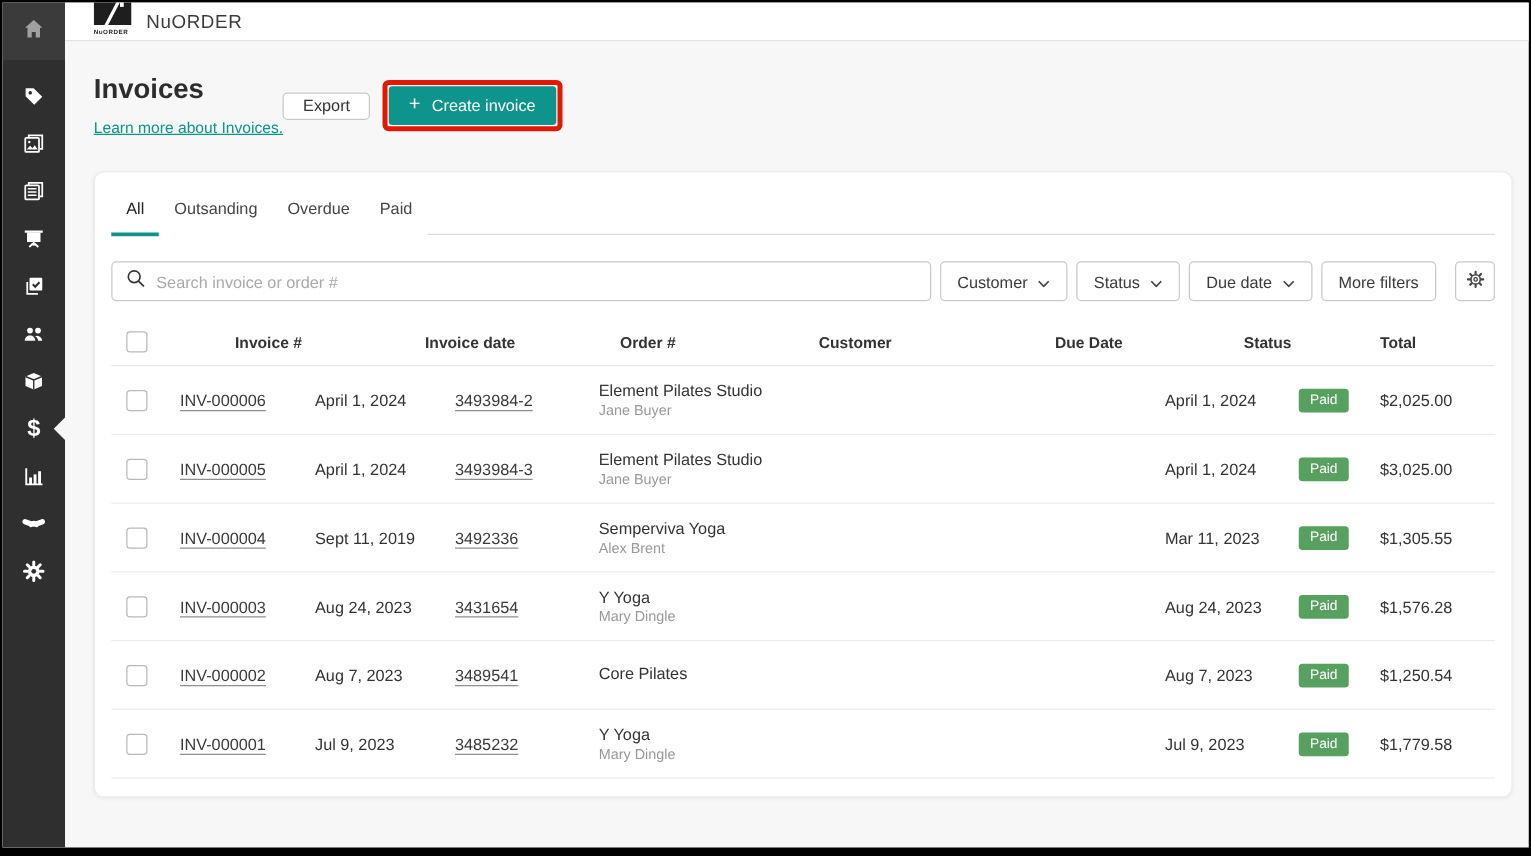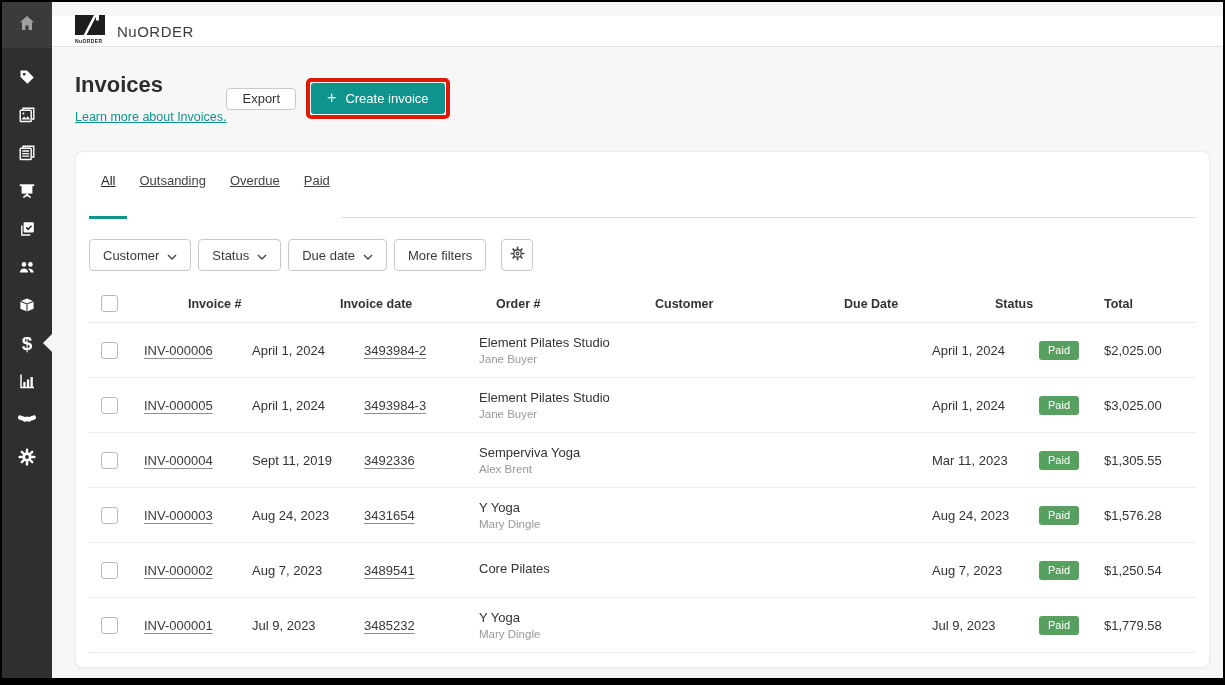--- a/index.html
+++ b/index.html
@@ -14,21 +14,21 @@
   .side-nav { display: flex; flex-direction: column; padding-top: 10px; }
   .side-item { height: 38px; display: flex; align-items: center; justify-content: center; cursor: pointer; position: relative; }
   .side-item svg { width: 20px; height: 20px; display: block; }
   .dollar-glyph { color: #fff; font-size: 19px; font-weight: bold; line-height: 1; }
   .active-arrow { position: absolute; right: 0; top: 50%; transform: translateY(-50%);
     width: 0; height: 0; border-top: 9px solid transparent; border-bottom: 9px solid transparent;
     border-right: 9px solid #f7f7f7; }
 
   
   .main { flex: 1; display: flex; flex-direction: column; min-width: 0; }
-  .topbar { height: 31px; background: #fff; border-bottom: 1px solid #e3e3e3; display: flex; align-items: center; padding-left: 23px; flex-shrink: 0; margin-top: 14px; }
+  .topbar { height: 31px; background: #fff; border-bottom: 1px solid #e3e3e3; display: flex; align-items: center; padding-left: 23px; flex-shrink: 0; }
   .logo { display: flex; align-items: center; gap: 10px; cursor: pointer; }
   .wordmark { font-size: 15px; color: #3c3c3c; letter-spacing: 0.5px; }
 
   .content { flex: 1; padding: 0 13px 0 23px; overflow: hidden; }
 
   .page-head { margin-top: 25px; display: flex; align-items: center; }
   .page-title { font-size: 22px; font-weight: bold; color: #2d2d2d; margin-bottom: 9px; }
   .learn-link { font-size: 12.5px; color: var(--teal, #0e948c); text-decoration: underline; cursor: pointer; }
   .actions { display: flex; align-items: center; gap: 10px; }
   .btn-export { background: #fff; border: 1px solid #c9c9c9; border-radius: 4px; height: 22px; padding: 0 15px;
@@ -36,21 +36,21 @@
   .annotation-box { border: 4px solid var(--red, #e11900); border-radius: 5px; padding: 1px; }
   .btn-create { background: var(--teal, #0e948c); color: #fff; border: none; border-radius: 3px; height: 31px;
     padding: 0 16px; font-size: 13px; font-family: inherit; cursor: pointer; display: flex; align-items: center; gap: 9px; }
   .btn-create .plus { font-size: 16px; font-weight: normal; line-height: 1; margin-top: -1px; }
 
   
   .card { margin-top: 26px; background: #fff; border: 1px solid #ececec; border-radius: 8px;
     box-shadow: 0 1px 3px rgba(0,0,0,0.05); padding-bottom: 14px; }
 
   .tabs { display: flex; padding: 12px 13px 0; }
-  .tab { padding: 9px 12px 28px; font-size: 13px; color: #444; cursor: pointer; border-bottom: 3px solid transparent; text-decoration: underline; }
+  .tab { padding: 9px 12px 12px; font-size: 13px; color: #444; cursor: pointer; border-bottom: 3px solid transparent; }
   .tab.active { color: #222; border-bottom-color: var(--teal, #0e948c); }
   .tab-filler { flex: 1; border-bottom: 1px solid #dcdcdc; margin-bottom: 1px; }
 
   .toolbar { display: flex; align-items: center; gap: 7px; padding: 0 13px; margin-top: 20px; }
   .searchbox { flex: 1; max-width: 700px; height: 32px; border: 1px solid #c9c9c9; border-radius: 4px;
     background: #fff; display: flex; align-items: center; padding: 0 10px; gap: 8px; }
   .searchbox input { border: none; outline: none; flex: 1; font-size: 13px; font-family: inherit; color: #333; background: transparent; }
   .searchbox input::placeholder { color: #a9a9a9; }
   .filter-btn { height: 32px; background: #fff; border: 1px solid #c9c9c9; border-radius: 4px; padding: 0 13px;
     font-size: 13px; color: #3a3a3a; font-family: inherit; cursor: pointer; display: flex; align-items: center; gap: 8px; }
@@ -222,20 +222,29 @@
 
           <div class="tabs">
             <div class="tab active">All</div>
             <div class="tab">Outsanding</div>
             <div class="tab">Overdue</div>
             <div class="tab">Paid</div>
             <div class="tab-filler"></div>
           </div>
 
           <div class="toolbar">
+            <div class="searchbox">
+              <span>
+                <svg width="17" height="17" viewBox="0 0 18 18" fill="none" stroke="#333" stroke-width="1.4">
+                  <circle cx="7.8" cy="7.8" r="5"></circle>
+                    <path d="M11.5 11.5l4.5 4.5"></path>
+                </svg>
+              </span>
+              <input type="text" placeholder="Search invoice or order #" style="">
+            </div>
             <button class="filter-btn">
               <span>Customer</span>
               <span><svg width="10" height="6" viewBox="0 0 10 6" fill="none" stroke="#444" stroke-width="1.4">
                     <path d="M1 1l4 4 4-4"></path>
                   </svg></span>
             </button>
             <button class="filter-btn">
               <span>Status</span>
               <span><svg width="10" height="6" viewBox="0 0 10 6" fill="none" stroke="#444" stroke-width="1.4">
                     <path d="M1 1l4 4 4-4"></path>

